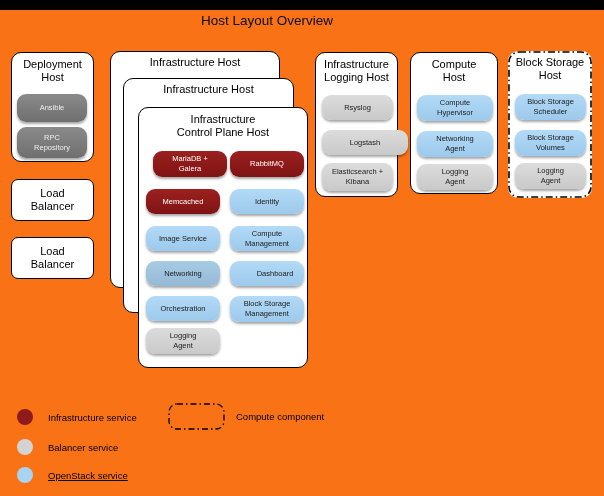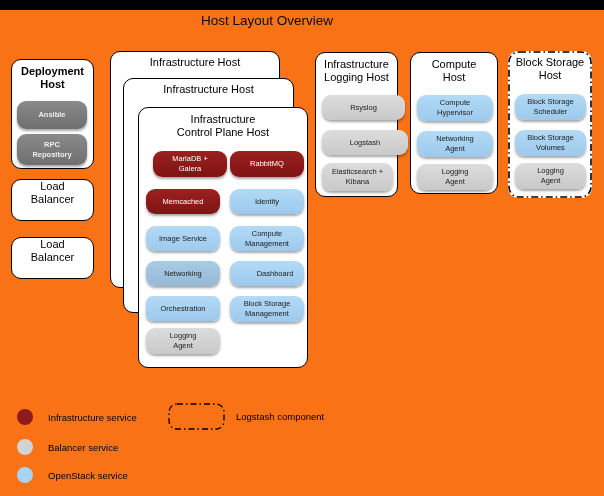--- a/index.html
+++ b/index.html
@@ -5,21 +5,21 @@
   html,body{margin:0;padding:0;background:#fff;}
   .canvas{position:relative;width:604px;height:496px;background:#f97316;overflow:hidden;
           font-family:"Liberation Sans", sans-serif;color:#000;}
   .topbar{position:absolute;left:0;top:0;width:604px;height:10px;background:#000;}
   .diagram-title{position:absolute;left:117px;top:13px;width:300px;text-align:center;
           font-size:13.5px;color:#0a0a0a;}
   .host{position:absolute;background:#fff;border:1.6px solid #000;border-radius:10px;
           box-sizing:border-box;}
   .host-title{white-space:pre-line;text-align:center;font-size:11px;line-height:1.22;
           color:#000;padding-top:5px;}
-  .lb{display:flex;align-items:flex-start;justify-content:center;}
+  .lb{display:flex;align-items:center;justify-content:center;border-radius:7px;}
   .lb .host-title{padding-top:0;}
   .svc{position:absolute;border-radius:9px;display:flex;align-items:center;justify-content:center;
           text-align:center;font-size:7.5px;line-height:1.3;white-space:pre-line;
           box-shadow:0 2px 2.5px rgba(0,0,0,0.35);color:#1a1a1a;box-sizing:border-box;}
   .svc.red{background:linear-gradient(#9b211f,#7f1313);color:#fff;}
   .svc.blue{background:linear-gradient(#b3daf6,#9cc9ec);}
   .svc.blue-muted{background:linear-gradient(#a8cbe4,#95bad6);}
   .svc.gray{background:linear-gradient(#dcdcdc,#c9c9c9);}
   .svc.darkgray{background:linear-gradient(#8a8a8a,#6f6f6f);color:#efefef;}
   .host.optional{border:none;}
@@ -28,21 +28,21 @@
   .legend-label{position:absolute;font-size:9.5px;color:#000;}
 </style>
 </head>
 <body>
 
 <div class="canvas">
 
   <div class="topbar"></div>
   <div class="diagram-title">Host Layout Overview</div>
 
-  <div class="host" style="left:11px;top:59px;width:83px;height:110px;font-weight:bold;">
+  <div class="host" style="left:11px;top:52px;width:83px;height:110px;">
     <div class="host-title">Deployment
 Host</div>
     <div class="svc darkgray" style="left:5px;top:41px;width:70px;height:28px;">Ansible</div>
     <div class="svc darkgray" style="left:5px;top:74px;width:70px;height:31px;">RPC
 Repository</div>
   </div>
 
   <div class="host lb" style="left:11px;top:179px;width:83px;height:42px;">
     <div class="host-title">Load
 Balancer</div>
@@ -70,32 +70,32 @@
     <div class="svc red" style="left:7px;top:81px;width:74px;height:25px;">Memcached</div>
     <div class="svc blue" style="left:91px;top:81px;width:74px;height:25px;">Identity</div>
 
     <div class="svc blue" style="left:7px;top:118px;width:74px;height:25px;">Image Service</div>
     <div class="svc blue" style="left:91px;top:118px;width:74px;height:25px;">Compute
 Management</div>
 
     <div class="svc blue-muted" style="left:7px;top:153px;width:74px;height:25px;">Networking</div>
     <div class="svc blue" style="left:91px;top:153px;width:74px;height:25px;padding-left:16px;">Dashboard</div>
 
-    <div class="svc blue" style="left:7px;top:188px;width:74px;height:25px;border-radius:7px;">Orchestration</div>
+    <div class="svc blue" style="left:7px;top:188px;width:74px;height:25px;">Orchestration</div>
     <div class="svc blue" style="left:91px;top:188px;width:74px;height:26px;">Block Storage
 Management</div>
 
     <div class="svc gray" style="left:7px;top:220px;width:74px;height:26px;">Logging
 Agent</div>
   </div>
 
   <div class="host" style="left:315px;top:52px;width:83px;height:145px;">
     <div class="host-title">Infrastructure
 Logging Host</div>
-    <div class="svc gray" style="left:6px;top:42px;width:83px;height:25px;">Rsyslog</div>
+    <div class="svc gray" style="left:6px;top:42px;width:71px;height:25px;">Rsyslog</div>
     <div class="svc gray" style="left:6px;top:77px;width:86px;height:25px;">Logstash</div>
     <div class="svc gray" style="left:6px;top:110px;width:71px;height:28px;">Elasticsearch +
 Kibana</div>
   </div>
 
   <div class="host" style="left:410px;top:52px;width:88px;height:142px;">
     <div class="host-title">Compute
 Host</div>
     <div class="svc blue" style="left:6px;top:42px;width:76px;height:26px;">Compute
 Hypervisor</div>
@@ -120,21 +120,21 @@
   </div>
 
   <div>
     <div class="legend-dot" style="left:17px;top:409px;background:#8e1b1b;"></div>
     <div class="legend-label" style="left:48px;top:412px;">Infrastructure service</div>
 
     <div class="legend-dot" style="left:17px;top:439px;background:#d3d3d3;"></div>
     <div class="legend-label" style="left:48px;top:442px;">Balancer service</div>
 
     <div class="legend-dot" style="left:17px;top:467px;background:#a9d3f2;"></div>
-    <div class="legend-label" style="left:48px;top:470px;">OpenStack service</div>
+    <div class="legend-label" style="left:48px;top:470px;text-decoration:underline;">OpenStack service</div>
 
     <svg class="dashsvg" style="left:168px;top:403px;" width="57" height="27">
       <rect x="1" y="1" width="55" height="25" rx="8" ry="8" fill="none" stroke="#000" stroke-width="1.3" stroke-dasharray="6 3 1.5 3"></rect>
     </svg>
-    <div class="legend-label" style="left:236px;top:411px;">Logstash component</div>
+    <div class="legend-label" style="left:236px;top:411px;">Compute component</div>
   </div>
 
 </div>
 
 </body></html>

